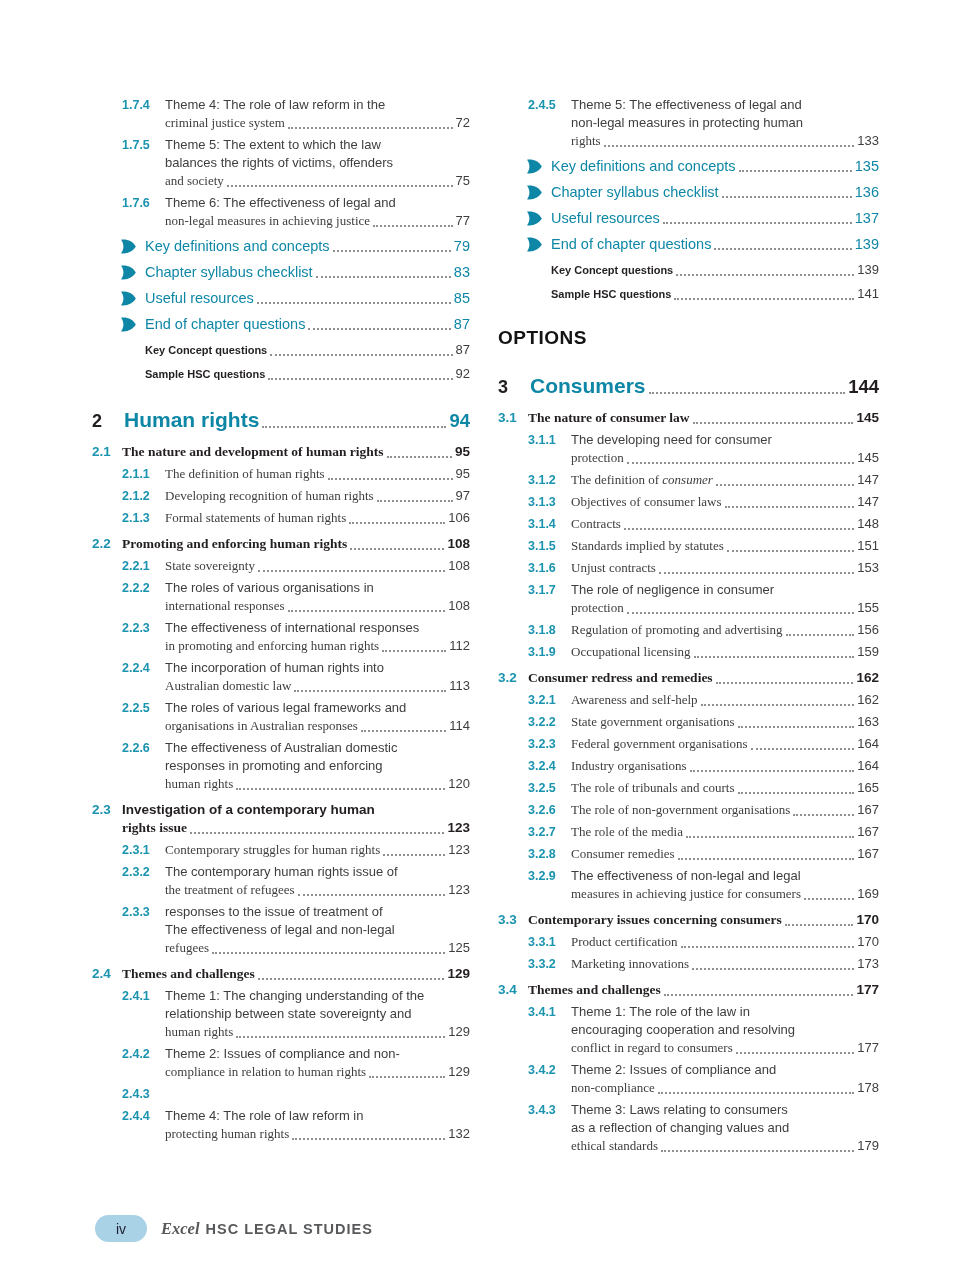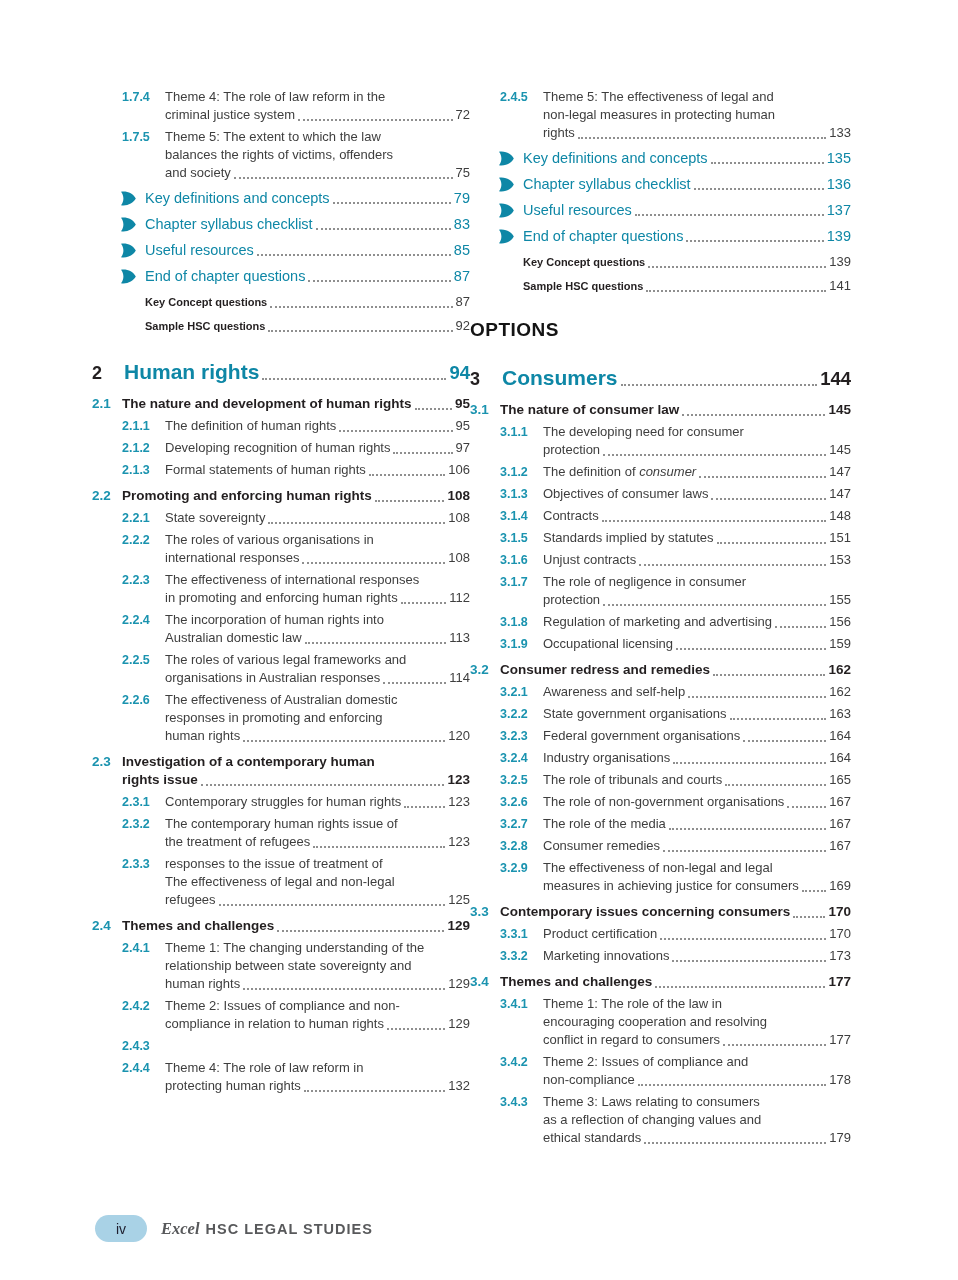--- a/index.html
+++ b/index.html
@@ -15,30 +15,31 @@
     --teal:#0e87a6;
     --teal-num:#1a93af;
     --dark:#231f20;
     --body:#3e3e3e;
     --dots:#8f8f8f;
     --pill:#a9d2e6;
     --footer-text:#58595b;
   }
   .columns{
     position:absolute;
-    top:88px; left:92px;
+    top:96px; left:92px;
     display:flex;
+    gap:28px;
   }
   .col{ width:378px; }
   .col-right{ width:381px; }
 
   .entry{ margin-bottom:4px; }
   .line{ font-size:13px; line-height:18px; color:var(--body); }
   .line.last{ display:flex; }
-  .line .txt{ flex:none; white-space:nowrap; }
+  .line .txt{ flex:none; white-space:nowrap;font-family:Liberation Serif, serif; }
   .leader{
     flex:1 1 auto;
     min-width:10px;
     border-bottom:2px dotted var(--dots);
     margin:0 3px 3px 3px;
     align-self:flex-end;
   }
   .page-num{ flex:none; }
 
   
@@ -137,20 +138,31 @@
         <div class="body">
           <div class="line"><span>Theme 5: The extent to which the law</span></div>
           <div class="line"><span>balances the rights of victims, offenders</span></div>
           <div class="line last">
             <span class="txt"><span>and society</span></span>
             <span class="leader"></span>
             <span class="page-num">75</span>
           </div>
         </div>
       </div>
+      <div class="entry sub">
+        <span class="num">1.7.6</span>
+        <div class="body">
+          <div class="line"><span>Theme 6: The effectiveness of legal and</span></div>
+          <div class="line last">
+            <span class="txt"><span>non-legal measures in achieving justice</span></span>
+            <span class="leader"></span>
+            <span class="page-num">77</span>
+          </div>
+        </div>
+      </div>
       <div class="entry bullet">
         <span class="icon"><svg viewBox="0 0 17 15" width="17" height="15" xmlns="http://www.w3.org/2000/svg">
             <path d="M1,0.8 C7,-0.2 13.2,2.6 15.8,7.5 C13.2,12.4 7,15.2 1,14.2 C4.2,10.2 4.2,4.8 1,0.8 Z" fill="#0e87a6"></path>
           </svg></span>
         <span class="txt">Key definitions and concepts</span>
         <span class="leader"></span>
         <span class="page-num">79</span>
       </div>
       <div class="entry bullet">
         <span class="icon"><svg viewBox="0 0 17 15" width="17" height="15" xmlns="http://www.w3.org/2000/svg">
@@ -541,21 +553,21 @@
             <span class="txt"><span>protection</span></span>
             <span class="leader"></span>
             <span class="page-num">155</span>
           </div>
         </div>
       </div>
       <div class="entry sub">
         <span class="num">3.1.8</span>
         <div class="body">
           <div class="line last">
-            <span class="txt"><span>Regulation of marketing and advertising</span></span>
+            <span class="txt"><span>Regulation of promoting and advertising</span></span>
             <span class="leader"></span>
             <span class="page-num">156</span>
           </div>
         </div>
       </div>
       <div class="entry sub">
         <span class="num">3.1.9</span>
         <div class="body">
           <div class="line last">
             <span class="txt"><span>Occupational licensing</span></span>

